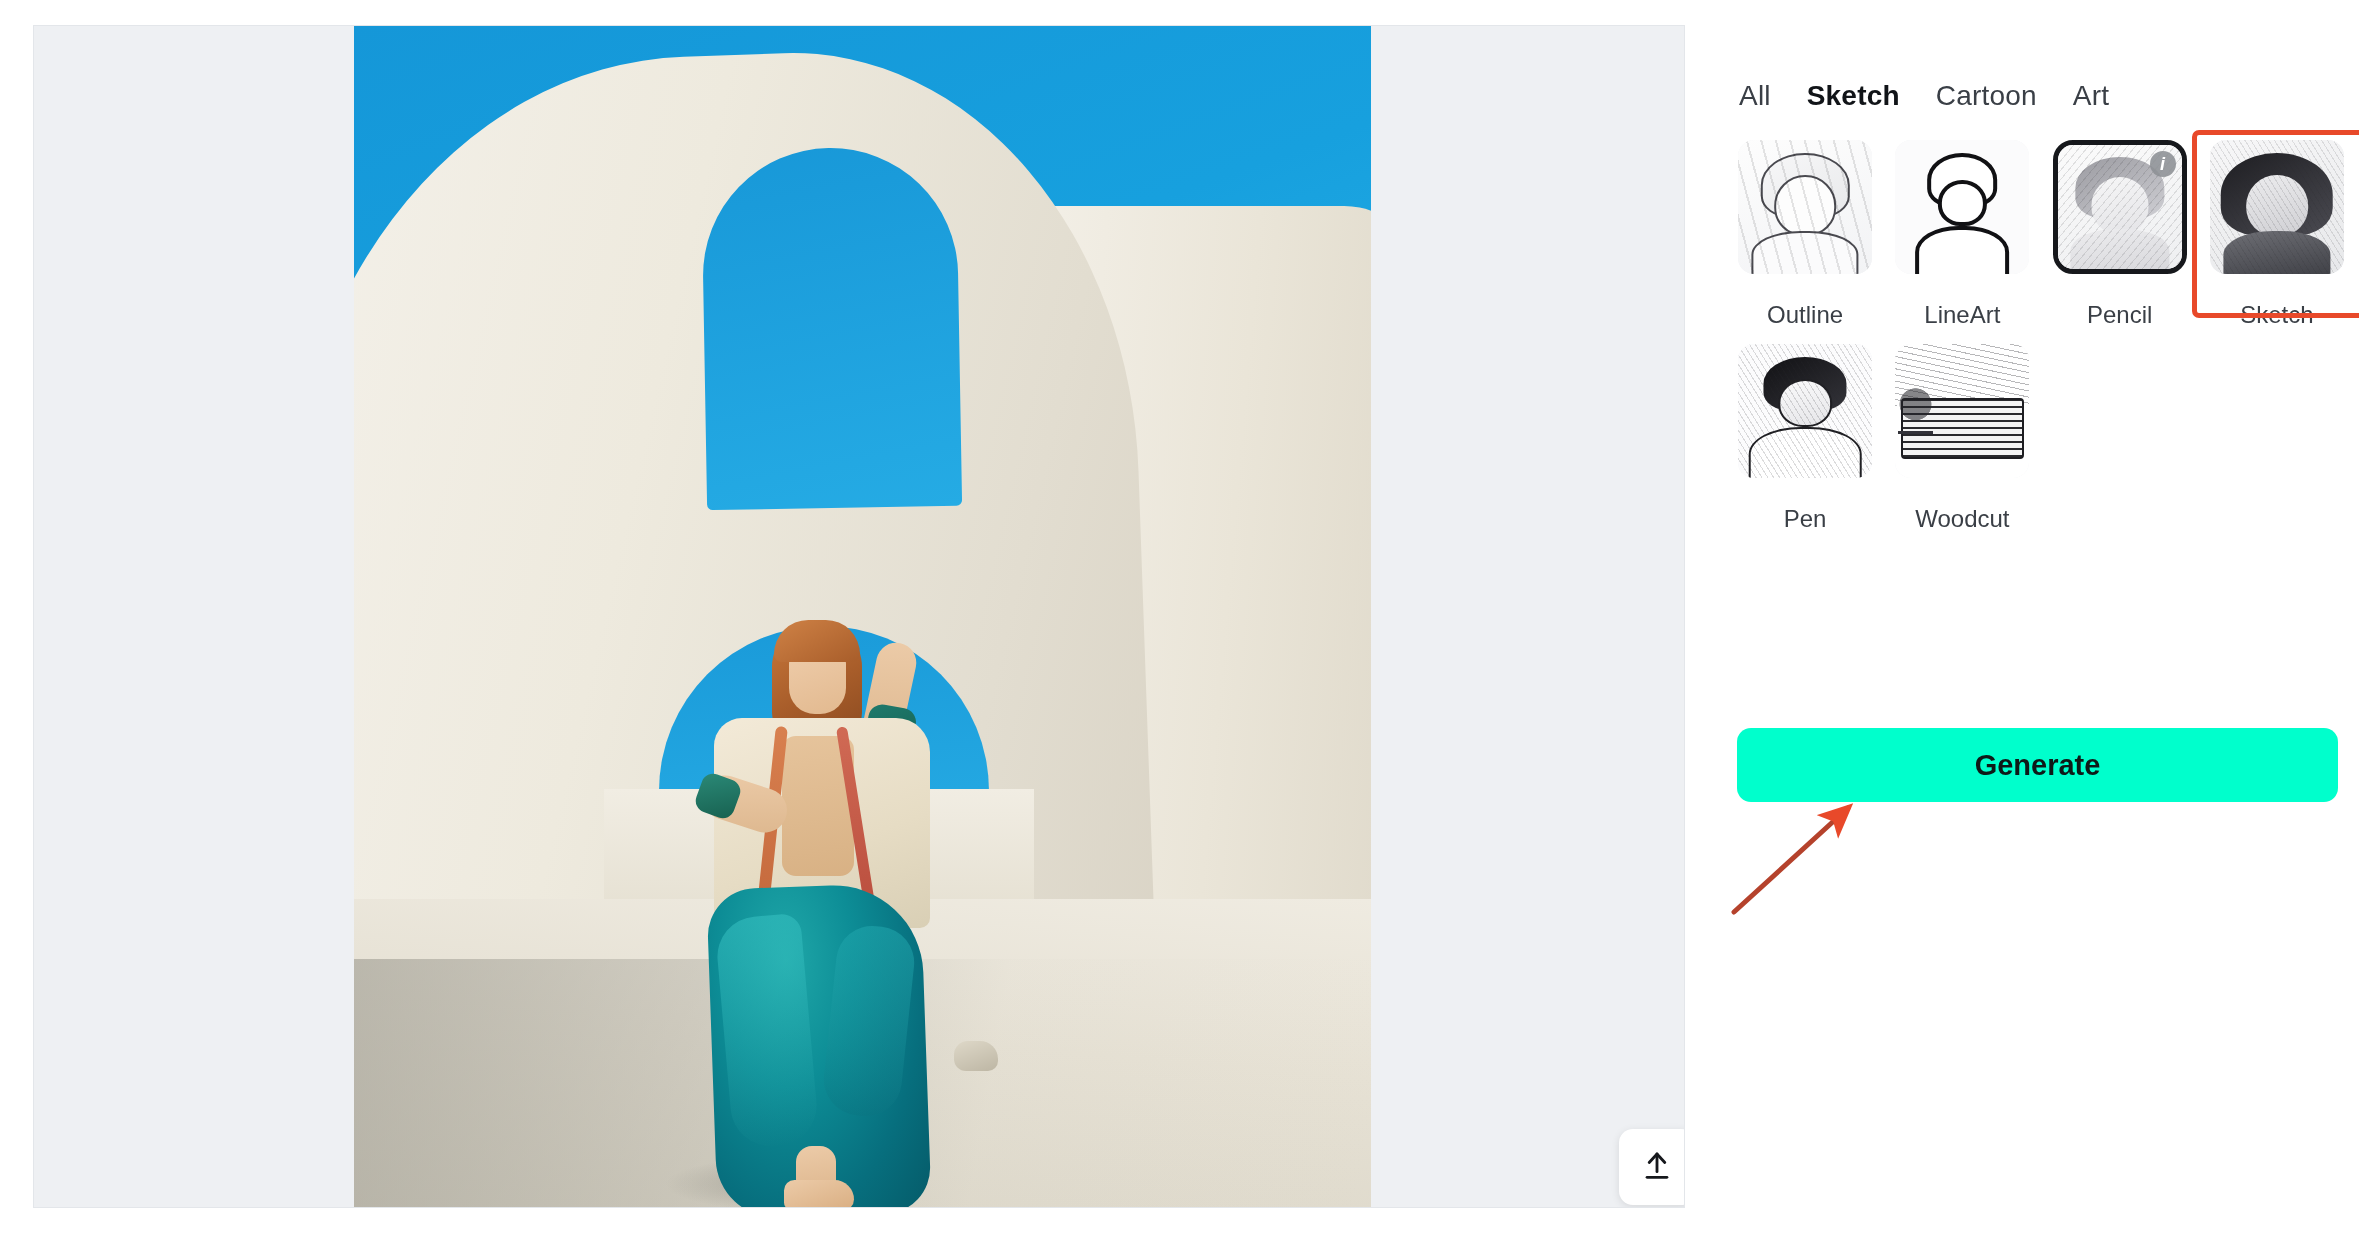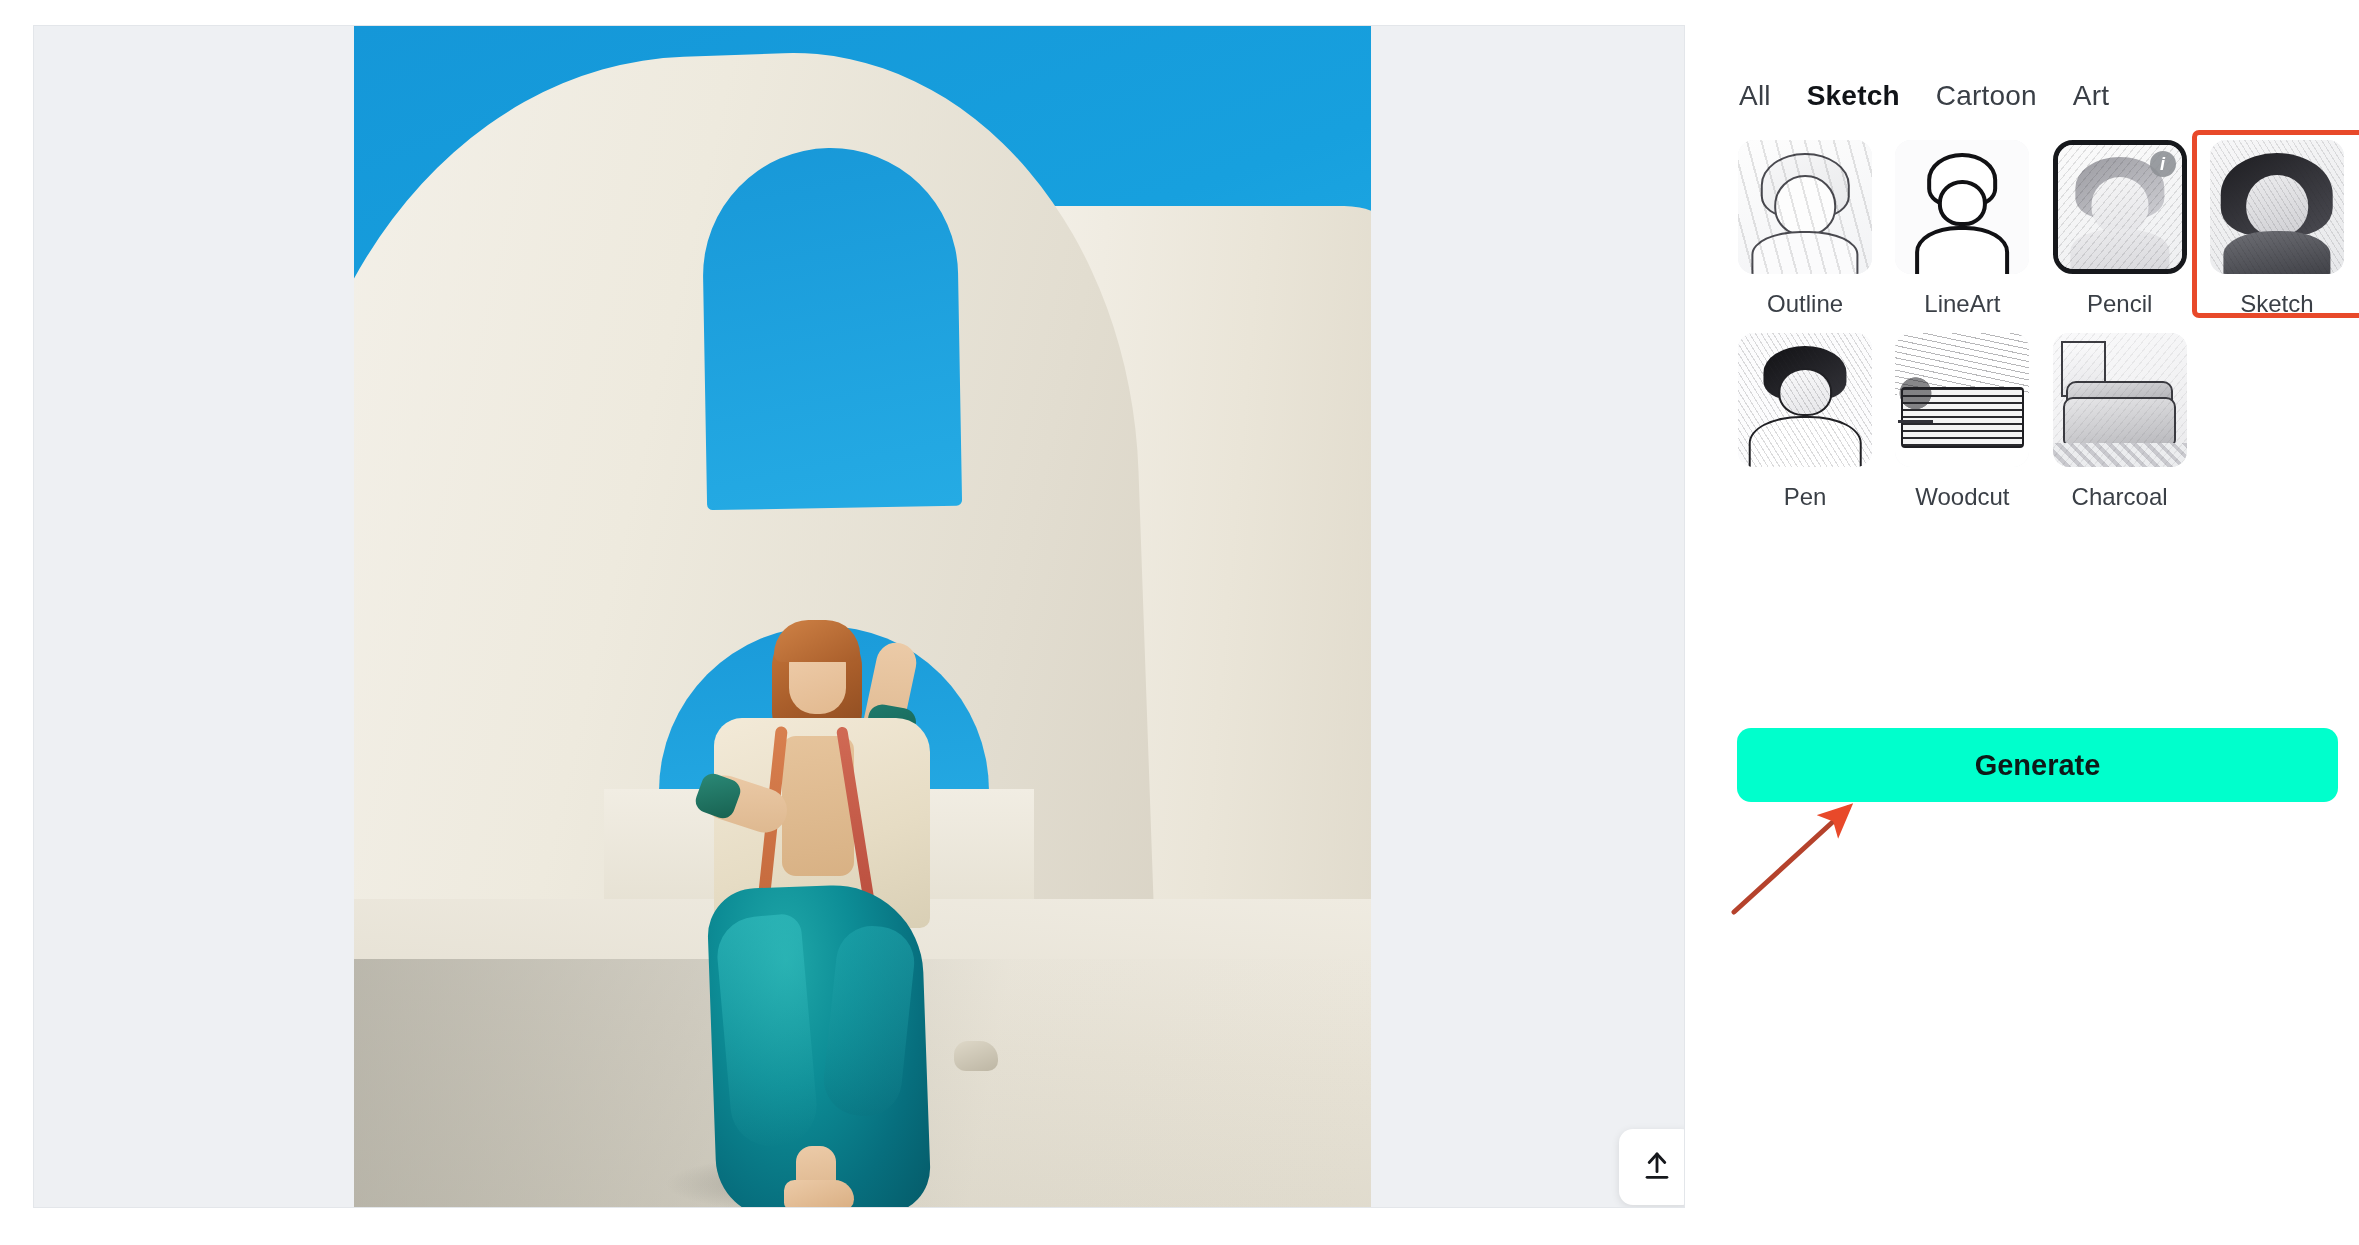--- a/index.html
+++ b/index.html
@@ -237,21 +237,21 @@
     column-gap: 11px; row-gap: 15px;
   }
   .card { display: flex; flex-direction: column; align-items: center; cursor: pointer; }
   .thumb {
     position: relative; width: 134px; height: 134px; border-radius: 16px;
     overflow: hidden; background: #f3f4f6;
     display: flex; align-items: center; justify-content: center;
   }
   .card.selected .thumb { border: 5px solid #16181c; border-radius: 20px; }
   .card-label {
-    margin-top: 16px; font-size: 24px; color: #3a3f46; white-space: nowrap;
+    margin-top: 27px; font-size: 24px; color: #3a3f46; white-space: nowrap;
   }
   .info-badge {
     position: absolute; right: 6px; top: 6px; width: 26px; height: 26px;
     border-radius: 50%; background: rgba(140,143,148,0.88);
     color: #fff; font-size: 18px; font-weight: bold; font-style: italic;
     display: flex; align-items: center; justify-content: center; z-index: 3;
   }
 
   
   .art { position: absolute; inset: 0; }
@@ -510,33 +510,20 @@
           <div class="art">
               <div class="bg" style="background:#ffffff"></div>
             <div class="sky-lines"></div>
             <div class="building"></div>
             <div class="tree"></div>
           </div>
         </div>
         <div class="card-label">Woodcut</div>
       </div>
 
-      <div class="card">
-        <div class="thumb">
-          <div class="art">
-              <div class="bg" style="background:linear-gradient(160deg,#fafafb,#eaeaec)"></div>
-            <div class="window-frame"></div>
-            <div class="sofa-back"></div>
-            <div class="sofa"></div>
-            <div class="rug"></div>
-            <div class="hatch2" style="opacity:.3"></div>
-          </div>
-        </div>
-        <div class="card-label">Charcoal</div>
-      </div>
 
     </div>
   </div>
 
   <button class="generate-btn">Generate</button>
 
   <div class="anno-rect"></div>
 
   <svg class="anno-arrow" viewBox="0 0 260 240">
     <defs>

